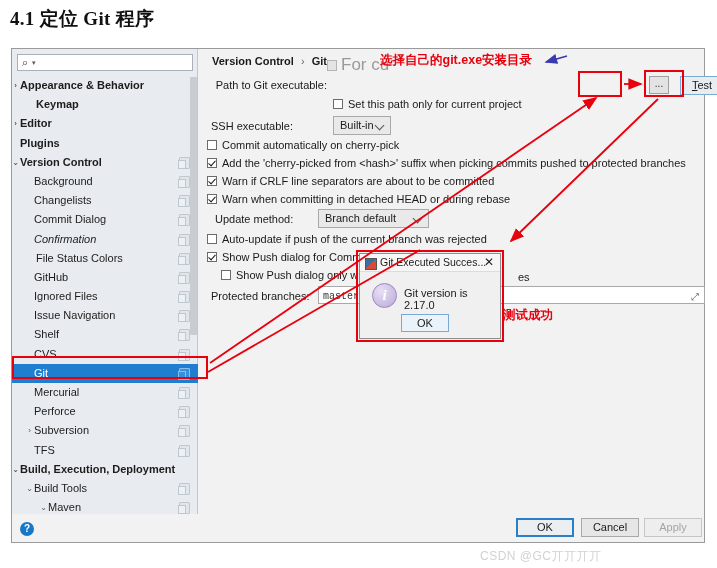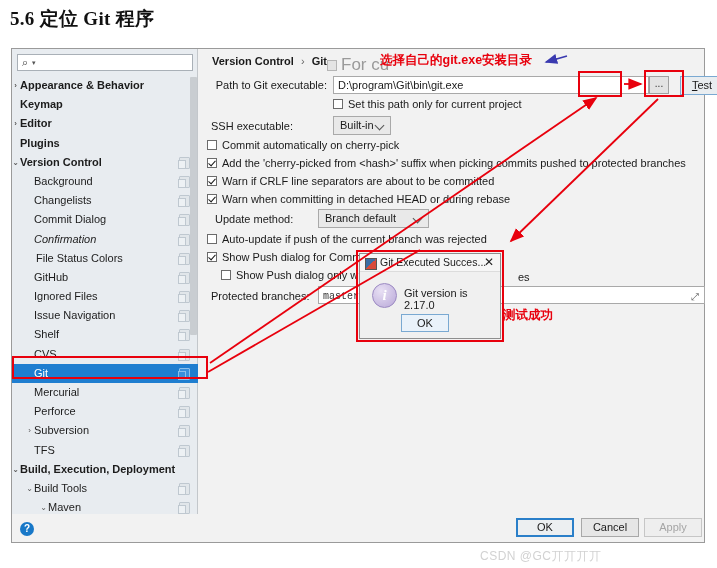--- a/index.html
+++ b/index.html
@@ -162,36 +162,36 @@
   }
   #ann-svg{position:absolute;left:0;top:0;width:717px;height:568px;pointer-events:none;}
   #watermark{
     position:absolute;left:480px;top:548px;font-size:12px;color:#d2d2d2;
     letter-spacing:.5px;white-space:nowrap;
   }
 </style>
 </head>
 <body>
 
-<div id="doc-heading">5.6 定位 Git 程序</div>
+<div id="doc-heading">4.1 定位 Git 程序</div>
 
 <div id="settings-window">
 
   <div id="sidebar">
     <div id="search-box">
       <span class="q">⌕</span>
       <span class="caret">▾</span>
     </div>
     <div id="tree">
         <div class="tree-row bold">
           <span class="arrow" style="left: -2px;">›</span>
           <span class="lbl" style="left: 8px;">Appearance &amp; Behavior</span>
         </div>
         <div class="tree-row bold">
-          <span class="lbl" style="left: 8px;">Keymap</span>
+          <span class="lbl" style="left: 24px;">Keymap</span>
         </div>
         <div class="tree-row bold">
           <span class="arrow" style="left: -2px;">›</span>
           <span class="lbl" style="left: 8px;">Editor</span>
         </div>
         <div class="tree-row bold">
           <span class="lbl" style="left: 8px;">Plugins</span>
         </div>
         <div class="tree-row bold">
           <span class="arrow" style="left: -2px;">⌄</span>
@@ -282,21 +282,20 @@
     <div id="breadcrumb">
       <span>Version Control</span>
       <span class="sep">›</span>
       <span>Git</span>
     </div>
     <div id="for-current">
       <span class="mini-ic"></span><span>For cu</span>
     </div>
 
     <div class="lbl-right" style="left:0;top:30px;width:128px;">Path to Git executable:</div>
-    <div class="txt-input" style="left:134px;top:27px;width:316px;">D:\program\Git\bin\git.exe</div>
     <div class="browse-btn" style="left:450px;top:27px;">...</div>
     <div class="test-btn" style="left:481px;top:27px;">
       <u>T</u><span>est</span>
     </div>
 
     <div class="cb-row" style="left:134px;top:49px;">
       <span class="cb"></span><span>Set this path only for current project</span>
     </div>
 
     <div class="lbl-left" style="left:12px;top:71px;">SSH executable:</div>

